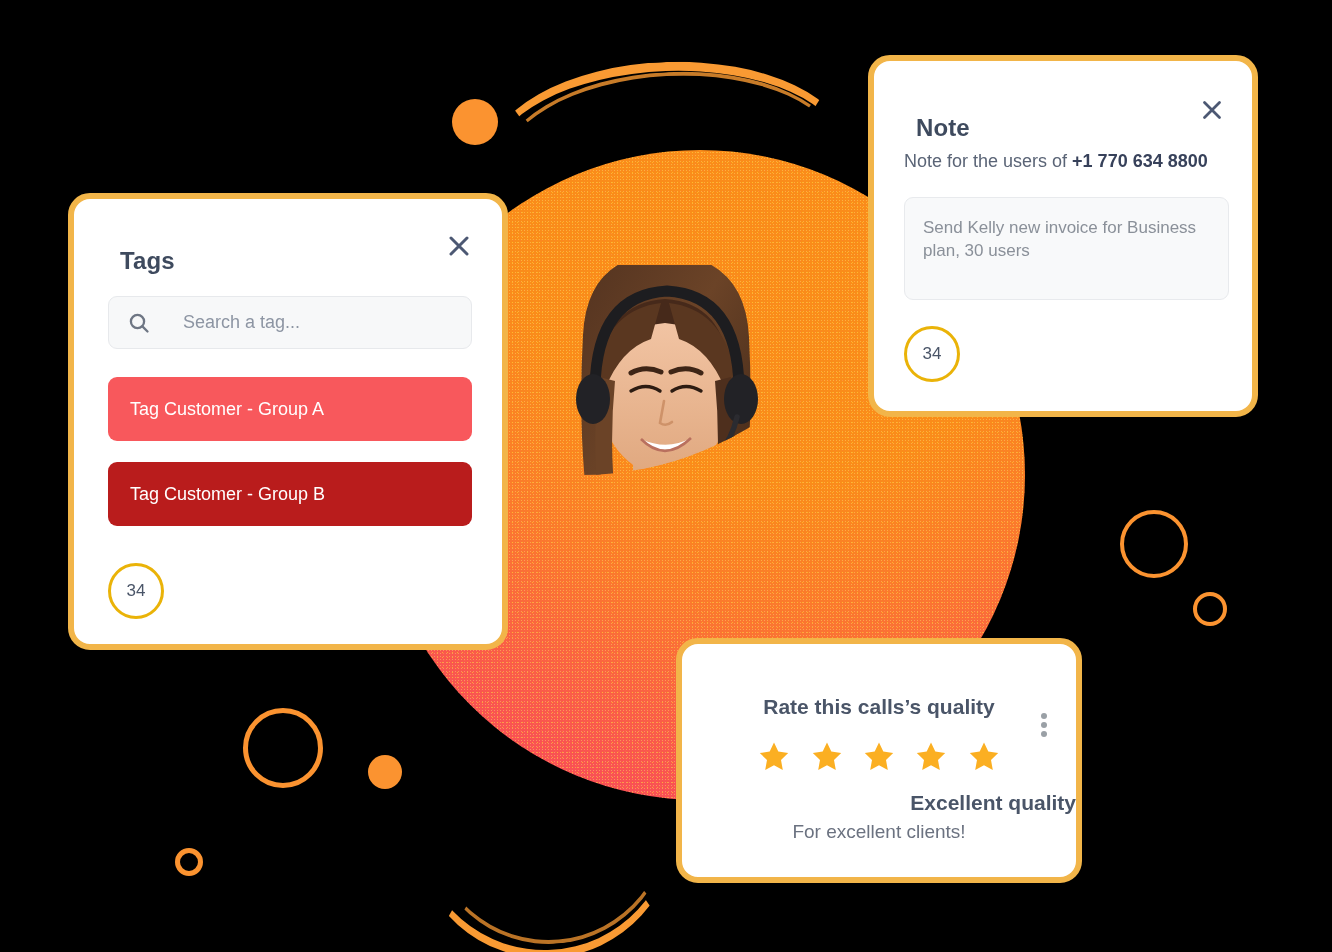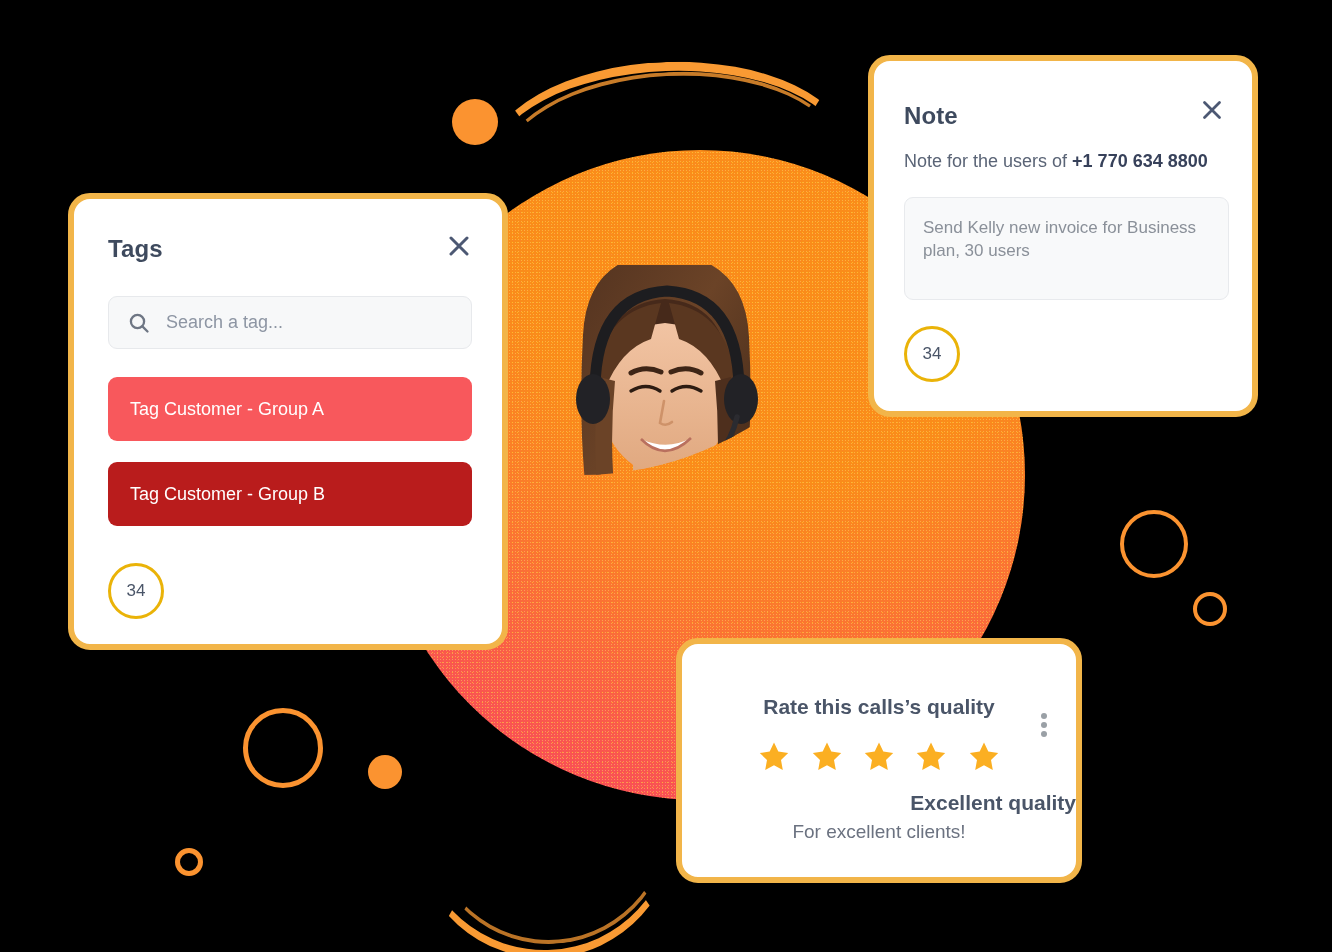--- a/index.html
+++ b/index.html
@@ -98,21 +98,21 @@
     position: absolute;
     background: #FFFFFF;
     border: 6px solid #F2B549;
     border-radius: 22px;
     box-sizing: border-box;
   }
   .card-title {
     font-size: 24px;
     font-weight: bold;
     color: #3E4A5E;
-    margin: 0;
+    margin: 12px;
     letter-spacing: .1px;
   }
   .close-btn {
     position: absolute;
     background: none; border: none; padding: 0;
     cursor: pointer;
     line-height: 0;
   }
 
   
@@ -126,21 +126,21 @@
     width: 364px; height: 53px;
     background: #F7F8F9;
     border: 1px solid #E7E9EC;
     border-radius: 9px;
     display: flex; align-items: center;
     box-sizing: border-box;
   }
   #searchIcon { margin-left: 19px; display: flex; line-height: 0; }
   #searchInput {
     border: none; outline: none; background: transparent;
-    margin-left: 14px;
+    margin-left: 31px;
     font-family: "Liberation Sans", "DejaVu Sans", sans-serif;
     font-size: 18px;
     color: #8D95A3;
     width: 260px;
   }
   #searchInput::placeholder { color: #8D95A3; opacity: 1; }
 
   .tag-btn {
     position: absolute;
     left: 34px;

